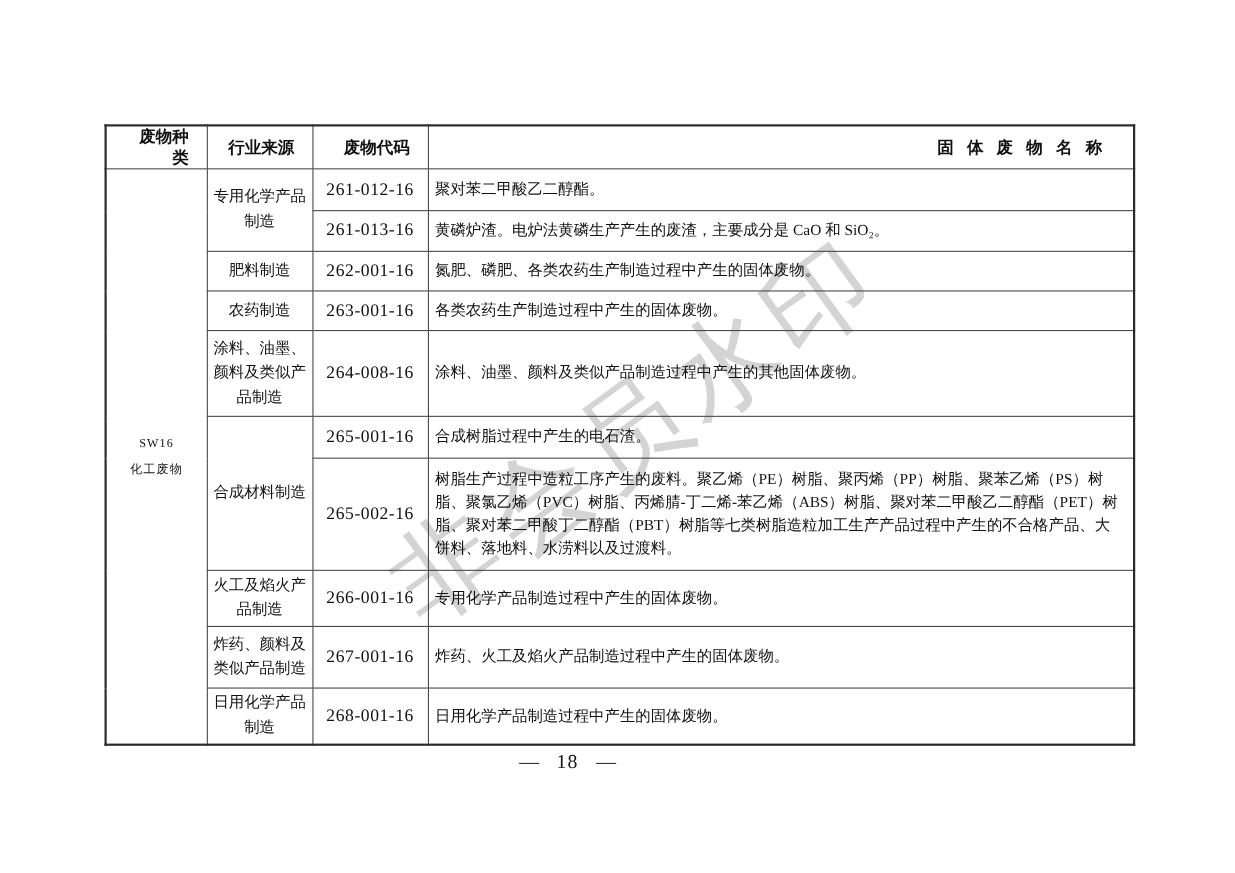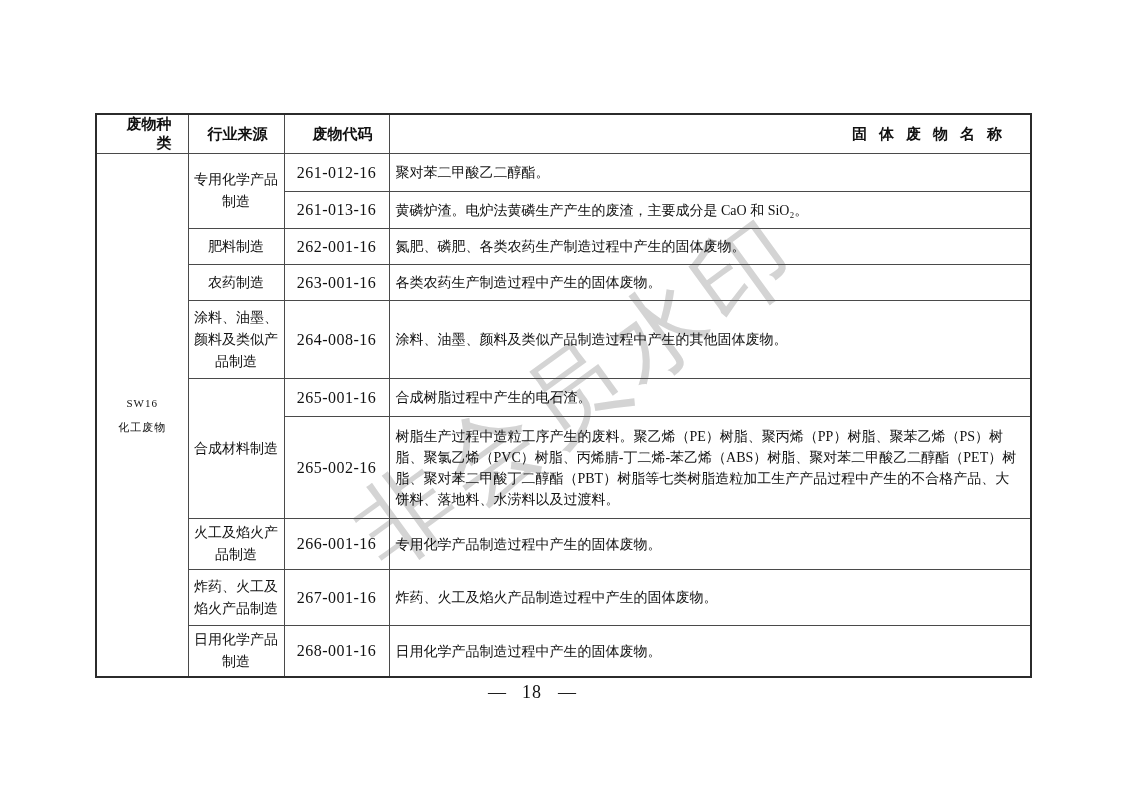--- a/index.html
+++ b/index.html
@@ -69,21 +69,21 @@
   }
   td.name-cell {
     text-align: left;
     vertical-align: middle;
     font-size: 14px;
     line-height: 21px;
     padding: 5px 8px 5px 6px;
   }
   .footer {
     position: absolute;
-    left: 16px; top: 682px;
+    left: 0; top: 682px;
     width: 1032px;
     text-align: center;
     font-size: 18px;
     z-index: 1;
   }
   .footer .dash { display: inline-block; }
   .footer .pagenum { display: inline-block; margin: 0 16px; letter-spacing: 1px; }
 </style>
 </head>
 <body>
@@ -142,21 +142,21 @@
       <tr style="height: 102px;">
         <td class="code-cell">265-002-16</td>
         <td class="name-cell">树脂生产过程中造粒工序产生的废料。聚乙烯（PE）树脂、聚丙烯（PP）树脂、聚苯乙烯（PS）树脂、聚氯乙烯（PVC）树脂、丙烯腈-丁二烯-苯乙烯（ABS）树脂、聚对苯二甲酸乙二醇酯（PET）树脂、聚对苯二甲酸丁二醇酯（PBT）树脂等七类树脂造粒加工生产产品过程中产生的不合格产品、大饼料、落地料、水涝料以及过渡料。</td>
       </tr>
       <tr style="height: 40px;">
         <td rowspan="1" class="industry-cell">火工及焰火产品制造</td>
         <td class="code-cell">266-001-16</td>
         <td class="name-cell">专用化学产品制造过程中产生的固体废物。</td>
       </tr>
       <tr style="height: 56px;">
-        <td rowspan="1" class="industry-cell">炸药、火工及焰火产品制造</td>
+        <td rowspan="1" class="industry-cell">炸药、颜料及类似产品制造</td>
         <td class="code-cell">267-001-16</td>
         <td class="name-cell">炸药、火工及焰火产品制造过程中产生的固体废物。</td>
       </tr>
       <tr style="height: 49px;">
         <td rowspan="1" class="industry-cell">日用化学产品制造</td>
         <td class="code-cell">268-001-16</td>
         <td class="name-cell">日用化学产品制造过程中产生的固体废物。</td>
       </tr>
     </tbody>
 </table>

